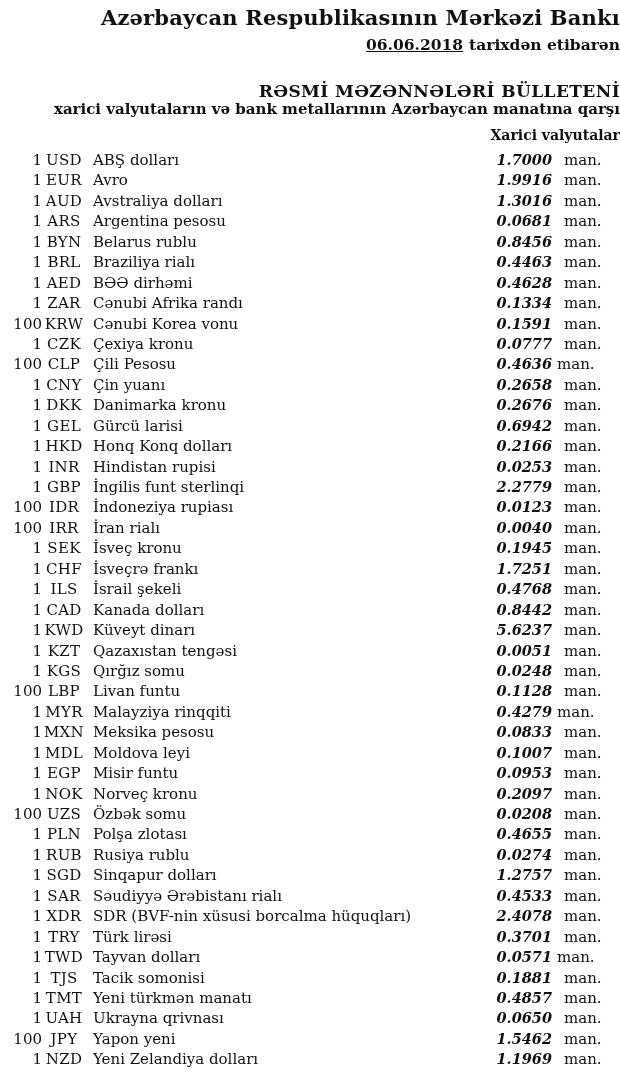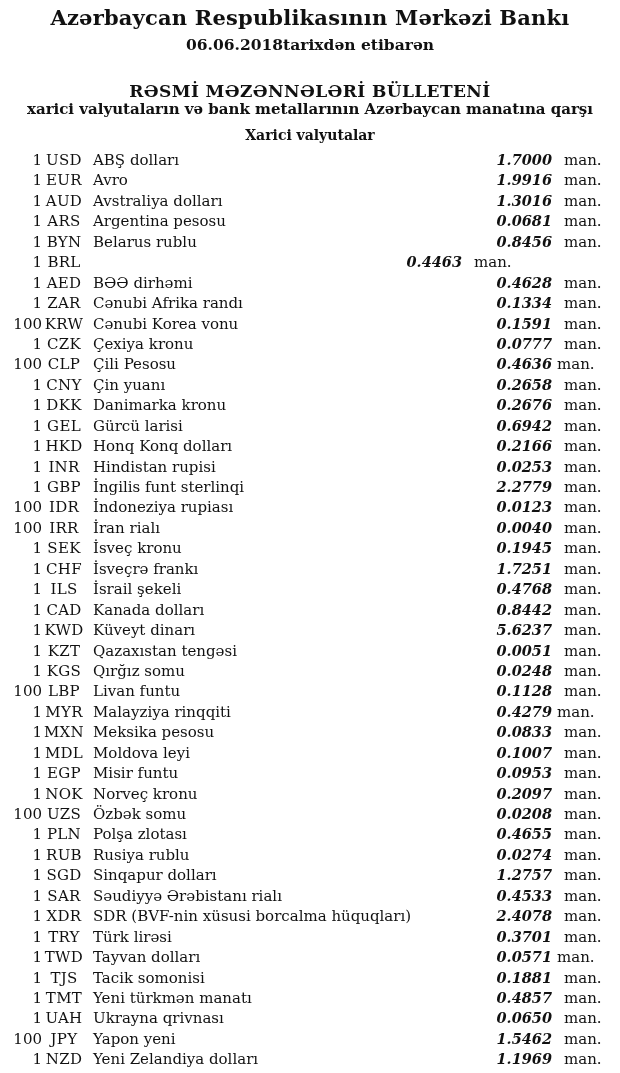--- a/index.html
+++ b/index.html
@@ -4,24 +4,24 @@
 <style>
   html,body{margin:0;padding:0;}
   body{
     width:620px;height:1073px;
     background:#ffffff;
     color:#111111;
     font-family:"DejaVu Serif","Liberation Serif",serif;
     position:relative;
     overflow:hidden;
   }
-  .hdr{position:absolute;left:0;width:620px;text-align:center;font-weight:bold;}
+  .hdr{position:absolute;left:0;width:620px;text-align:right;font-weight:bold;}
   .title{top:5px;font-size:21px;letter-spacing:0.2px;}
   .date-line{top:35px;font-size:15.5px;}
-  .date-line .date{}
+  .date-line .date{margin-right:6px;text-decoration:underline;}
   .subtitle{top:59px;font-size:15px;margin-top:41px;}
   .bulletin{top:81px;font-size:17px;letter-spacing:0.4px;}
   .section-title{top:127px;font-size:14px;}
   .table{
     position:absolute;top:150px;left:0;
     width:605px;
   }
   .row{
     display:grid;
     grid-template-columns:42px 44px 376px 90px 53px;
@@ -89,20 +89,21 @@
     <span class="qty">1</span>
     <span class="code">BYN</span>
     <span class="name">Belarus rublu</span>
     <span class="rate">0.8456</span>
     <span class="unit">man.</span>
   </div>
 
   <div class="row">
     <span class="qty">1</span>
     <span class="code">BRL</span>
+    <span class="name">Braziliya rialı</span>
     <span class="rate">0.4463</span>
     <span class="unit">man.</span>
   </div>
 
   <div class="row">
     <span class="qty">1</span>
     <span class="code">AED</span>
     <span class="name">BƏƏ dirhəmi</span>
     <span class="rate">0.4628</span>
     <span class="unit">man.</span>

